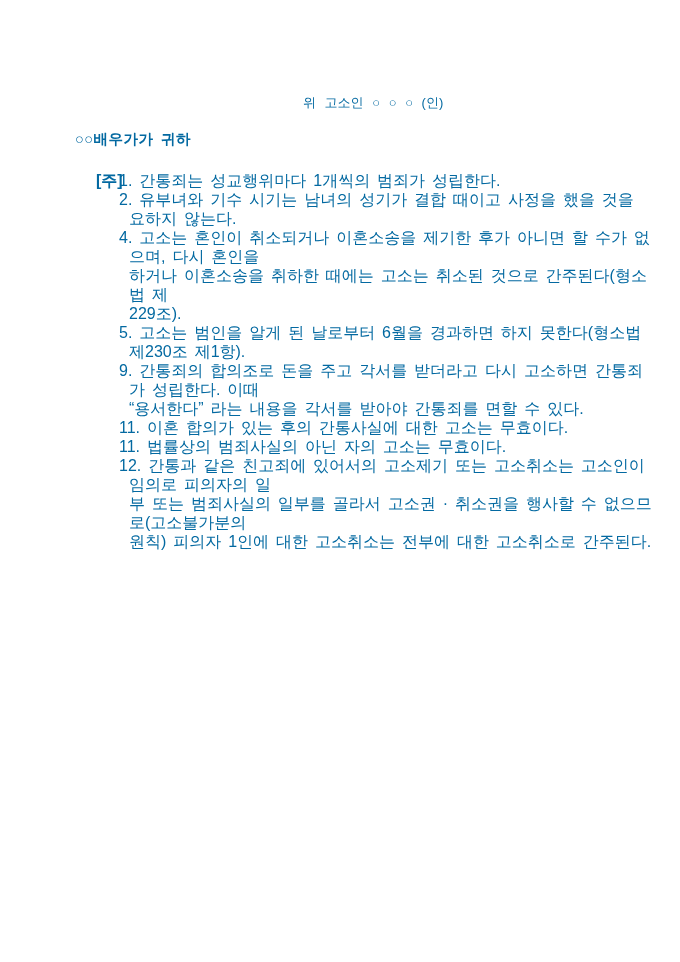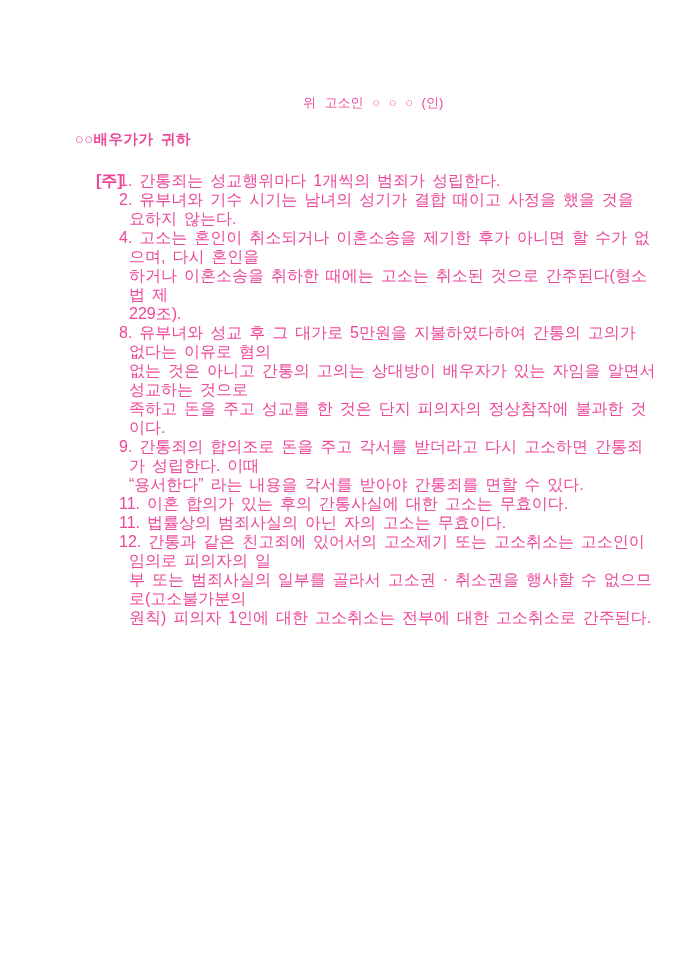--- a/index.html
+++ b/index.html
@@ -5,21 +5,21 @@
   html, body {
     margin: 0;
     padding: 0;
     background: #ffffff;
   }
   .page {
     position: relative;
     width: 680px;
     height: 962px;
     background: #ffffff;
-    color: #ec4899;
+    color: #0369a1;
     font-family: "Liberation Sans", "DejaVu Sans", sans-serif;
     overflow: hidden;
   }
   .signature {
     position: absolute;
     top: 93px;
     left: 303px;
     font-size: 13px;
     line-height: 19px;
     word-spacing: 5px;
@@ -77,26 +77,24 @@
 
     <div class="note-item first"><span class="note-marker">[주]</span><span class="note-num">1.</span><span class="note-txt">간통죄는 성교행위마다 1개씩의 범죄가 성립한다.</span></div>
 
     <div class="note-item"><span class="note-num">2.</span><span class="note-txt">유부녀와 기수 시기는 남녀의 성기가 결합 때이고 사정을 했을 것을 요하지 않는다.</span></div>
 
 
     <div class="note-item"><span class="note-num">4.</span><span class="note-txt">고소는 혼인이 취소되거나 이혼소송을 제기한 후가 아니면 할 수가 없으며, 다시 혼인을
 하거나 이혼소송을 취하한 때에는 고소는 취소된 것으로 간주된다(형소법 제
 229조).</span></div>
 
+    <div class="note-item"><span class="note-num">5.</span><span class="note-txt">고소는 범인을 알게 된 날로부터 6월을 경과하면 하지 못한다(형소법 제230조 제1항).</span></div>
 
 
 
-    <div class="note-item"><span class="note-num">8.</span><span class="note-txt">유부녀와 성교 후 그 대가로 5만원을 지불하였다하여 간통의 고의가 없다는 이유로 혐의
-없는 것은 아니고 간통의 고의는 상대방이 배우자가 있는 자임을 알면서 성교하는 것으로
-족하고 돈을 주고 성교를 한 것은 단지 피의자의 정상참작에 불과한 것이다.</span></div>
 
     <div class="note-item"><span class="note-num">9.</span><span class="note-txt">간통죄의 합의조로 돈을 주고 각서를 받더라고 다시 고소하면 간통죄가 성립한다. 이때
 “용서한다” 라는 내용을 각서를 받아야 간통죄를 면할 수 있다.</span></div>
 
     <div class="note-item"><span class="note-num">11.</span><span class="note-txt">이혼 합의가 있는 후의 간통사실에 대한 고소는 무효이다.</span></div>
 
     <div class="note-item"><span class="note-num">11.</span><span class="note-txt">법률상의 범죄사실의 아닌 자의 고소는 무효이다.</span></div>
 
     <div class="note-item"><span class="note-num">12.</span><span class="note-txt">간통과 같은 친고죄에 있어서의 고소제기 또는 고소취소는 고소인이 임의로 피의자의 일
 부 또는 범죄사실의 일부를 골라서 고소권 · 취소권을 행사할 수 없으므로(고소불가분의

